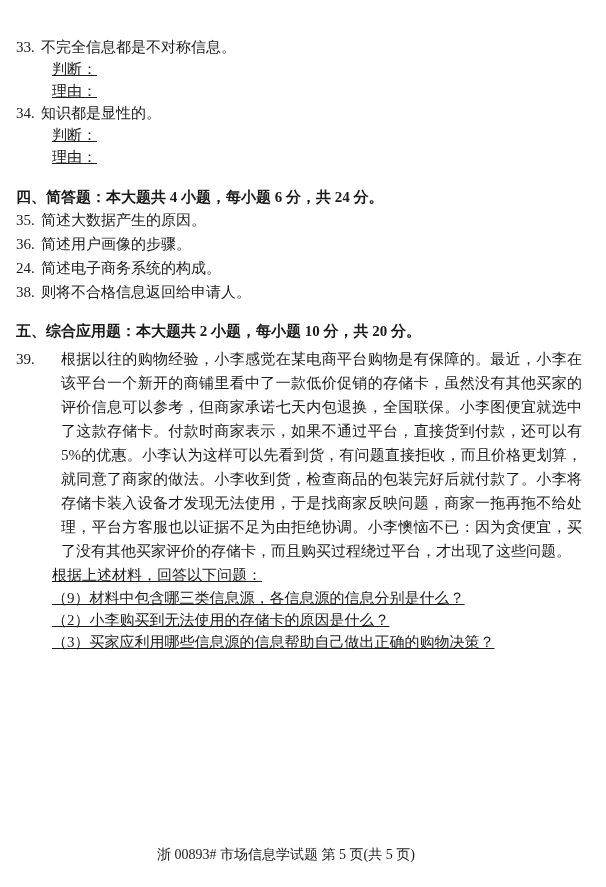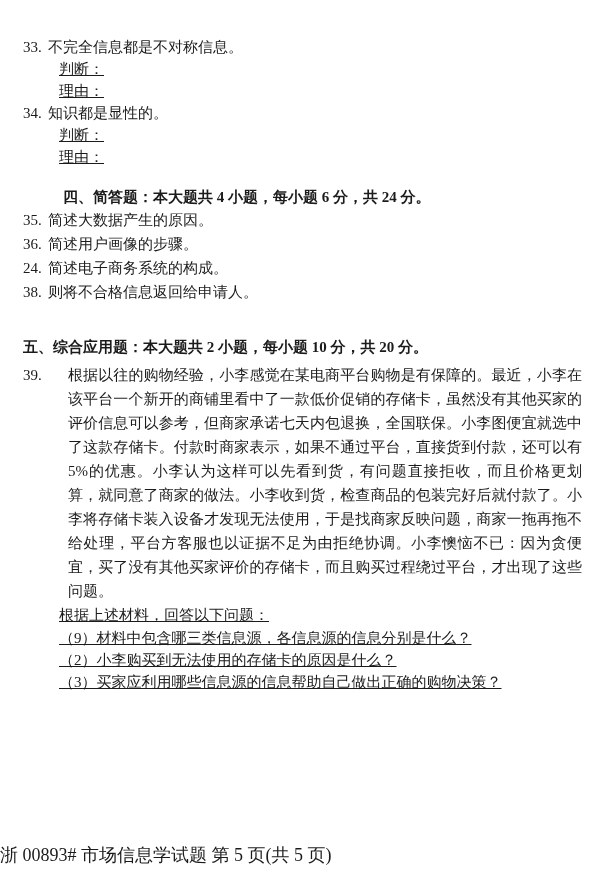--- a/index.html
+++ b/index.html
@@ -11,21 +11,21 @@
     position: relative;
     width: 606px;
     height: 887px;
     background: #ffffff;
     color: #1b1b1b;
     font-family: "Liberation Serif", "DejaVu Serif", serif;
     font-size: 15px;
     overflow: hidden;
   }
   .content {
-    padding: 36px 24px 0 23px;
+    padding: 36px 24px 0 16px;
   }
   .qrow {
     display: flex;
   }
   .qnum {
     flex: 0 0 25px;
     white-space: nowrap;
   }
   .qtext {
     flex: 1;
@@ -36,49 +36,49 @@
   }
   .jblock {
     line-height: 22px;
   }
   .heading {
     font-weight: 700;
     line-height: 22px;
   }
   .h4 {
     margin-top: 18px;
-    margin-left: 40px;
   }
   .sa {
     line-height: 24px;
   }
   .q39 {
     margin-top: 5px;
     line-height: 24px;
   }
   .q39 .qtext, .q40 .qtext {
     text-align: justify;
     margin-left: 20px;
   }
   .q39 .subq {
     line-height: 22px;
   }
   .h5 {
-    margin-top: 32px;
+    margin-top: 16px;
   }
   .q40 {
     margin-top: 12px;
     line-height: 23px;
   }
   .footer {
     position: absolute;
     top: 846px;
     left: 0;
     right: 34px;
-    font-size: 18px;
+    text-align: center;
+    font-size: 14px;
     line-height: 18px;
     white-space: nowrap;
   }
 </style>
 </head>
 <body>
 
 <div class="page">
   <div class="content">
 

